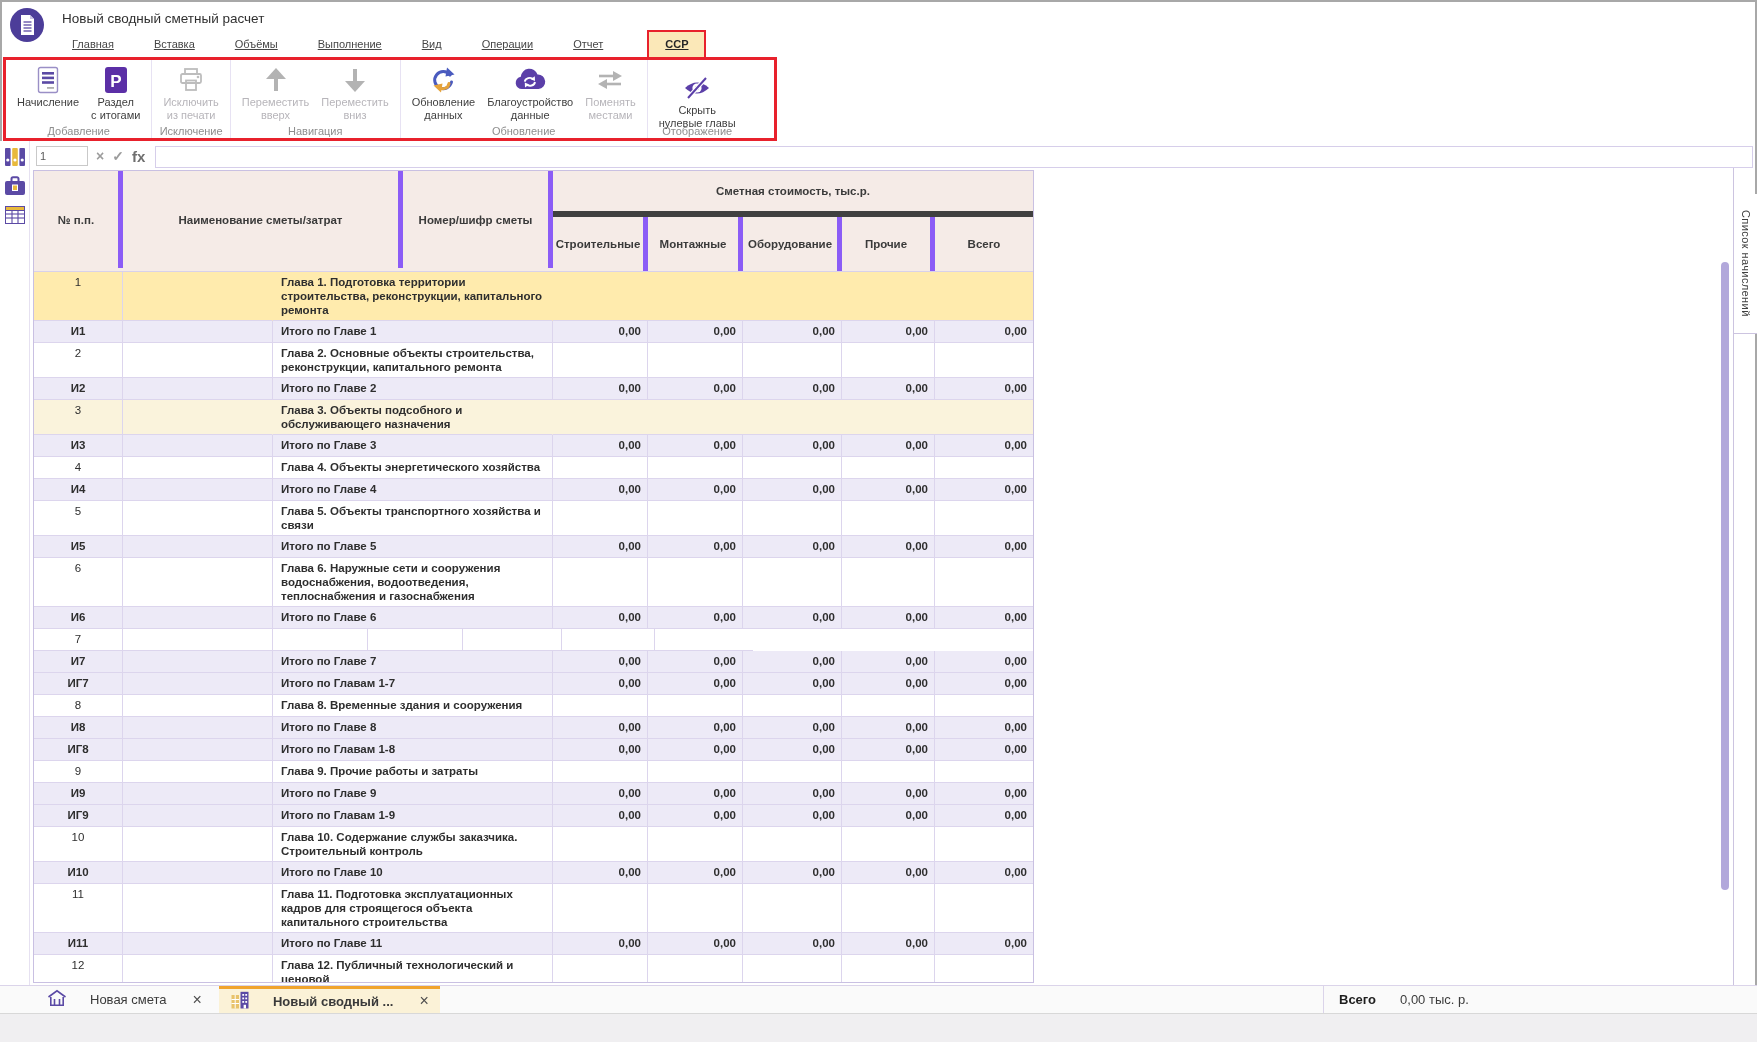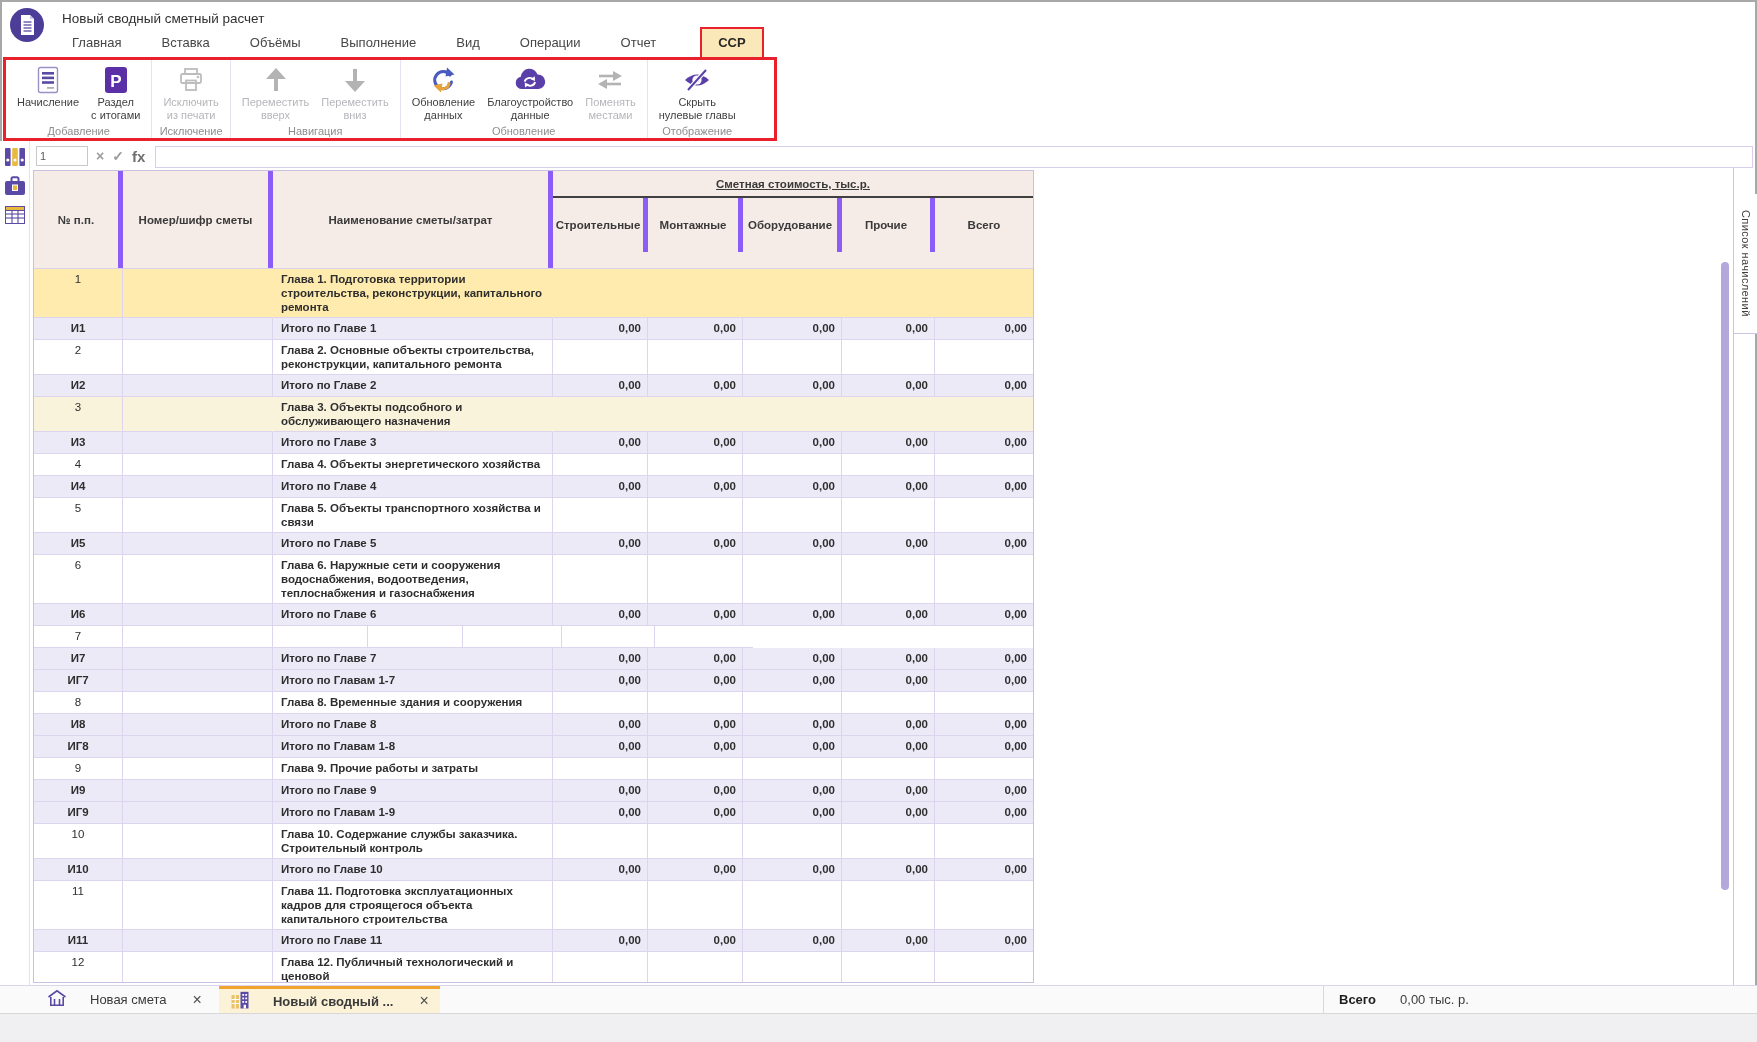--- a/index.html
+++ b/index.html
@@ -3,28 +3,28 @@
 <meta charset="utf-8">
 <style>
   html,body{margin:0;padding:0;}
   body{width:1757px;height:1042px;font-family:"Liberation Sans",sans-serif;background:#e9e9e9;}
   #app{position:relative;width:1757px;height:1042px;background:#ffffff;overflow:hidden;
        box-shadow:inset 0 0 0 2px #a8a8a8;}
   
   .app-logo{position:absolute;left:9px;top:7px;width:36px;height:36px;}
   .win-title{position:absolute;left:62px;top:11px;font-size:13.5px;color:#303030;}
   .menubar{position:absolute;left:72px;top:26px;height:33px;display:flex;align-items:flex-end;z-index:5;}
-  .mtab{padding:7px 0 9px 0;margin-right:40px;font-size:13px;color:#464646;white-space:nowrap;cursor:default;}
+  .mtab{padding:7px 0 9px 0;margin-right:40px;font-size:11px;color:#464646;white-space:nowrap;cursor:default;text-decoration:underline;}
   .mtab.active{background:#fbe8b8;border:2px solid #e8212c;font-weight:bold;color:#262626;
                padding:6px 16px 7px 16px;margin-left:4px;margin-right:0;}
   
   .ribbon{position:absolute;left:3px;top:57px;width:774px;height:84px;border:3px solid #e8212c;
           background:#fff;box-sizing:border-box;display:flex;align-items:stretch;z-index:2;}
   .rgroup{position:relative;display:flex;align-items:flex-start;padding:3px 5px 15px 5px;border-right:1px solid #e7e2f3;}
-  .rgroup:last-child{border-right:none;}
+  .rgroup:last-child{border-right:none;margin-top:8px;}
   .rgroup-label{position:absolute;bottom:1px;left:0;right:0;text-align:center;font-size:11px;color:#8e8e8e;}
   .rbtn{display:flex;flex-direction:column;align-items:center;padding:1px 6px;cursor:default;}
   .rbtn-icon{height:32px;display:flex;align-items:center;justify-content:center;}
   .rbtn-label{font-size:11px;line-height:1.15;text-align:center;color:#3f3f3f;white-space:nowrap;}
   .rbtn.disabled .rbtn-label{color:#b7b5ba;}
   
   .fb{position:absolute;left:36px;top:145px;height:22px;display:flex;align-items:center;gap:8px;}
   .fb-rowind{width:44px;height:18px;border:1px solid #c9c9c9;font-size:11px;color:#5a5a5a;padding:0 3px;outline:none;}
   .fb-x{font-size:14px;font-weight:bold;color:#9c9c9c;}
   .fb-check{font-size:14px;font-weight:bold;color:#9c9c9c;}
@@ -35,21 +35,21 @@
            display:flex;flex-direction:column;align-items:center;gap:5px;padding-top:4px;box-sizing:border-box;background:#fff;}
   .side-ic{width:24px;height:24px;display:flex;align-items:center;justify-content:center;cursor:default;}
   
   .tbl{position:absolute;left:33px;top:170px;width:1001px;max-height:813px;overflow:hidden;
        border:1px solid #c9c0e2;box-sizing:border-box;background:#fff;}
   .thead{display:flex;background:#f5ebe7;border-bottom:1px solid #d8d1ea;}
   .hcell{box-sizing:border-box;border-right:5px solid #8b5cf6;font-size:11.5px;font-weight:bold;color:#3a3a3a;
          display:flex;align-items:center;justify-content:center;text-align:center;}
   .hspan{height:97px;}
   .hright{width:480px;display:flex;flex-direction:column;}
-  .hgroup{height:27px;border-bottom:2px solid #404040;border-right:none;text-decoration:underline;}
+  .hgroup{height:46px;border-bottom:6px solid #404040;border-right:none;}
   .hsub{display:flex;height:54px;}
   .hsub .hcell:last-child{border-right:none;}
   .c-num{width:89px;}.c-code{width:150px;}.c-name{width:280px;}
   .c-v0{width:95px;}.c-v1{width:95px;}.c-v2{width:99px;}.c-v3{width:93px;}.c-v4{width:98px;}
   .trow{display:flex;background:#fff;}
   .tcell{box-sizing:border-box;border-right:1px solid #dcd5ed;border-bottom:1px solid #dcd5ed;
          min-height:22px;font-size:11.5px;color:#2e2e2e;}
   .trow .tcell:last-child{border-right:none;}
   .cell-num{width:89px;text-align:center;padding-top:4px;}
   .cell-code{width:150px;}
@@ -289,22 +289,22 @@
             <line x1="9" y1="7.5" x2="9" y2="20.5"></line>
             <line x1="15" y1="7.5" x2="15" y2="20.5"></line>
           </g>
         </svg>
       </div>
     </div>
 
   <div class="tbl">
     <div class="thead">
       <div class="hcell c-num hspan">№ п.п.</div>
+      <div class="hcell c-name hspan">Наименование сметы/затрат</div>
       <div class="hcell c-code hspan">Номер/шифр сметы</div>
-      <div class="hcell c-name hspan">Наименование сметы/затрат</div>
       <div class="hright">
         <div class="hcell hgroup">Сметная стоимость, тыс.р.</div>
         <div class="hsub" id="cost-cols">
             <div class="hcell c-v0">Строительные</div>
             <div class="hcell c-v1">Монтажные</div>
             <div class="hcell c-v2">Оборудование</div>
             <div class="hcell c-v3">Прочие</div>
             <div class="hcell c-v4">Всего</div>
           </div>
       </div>

